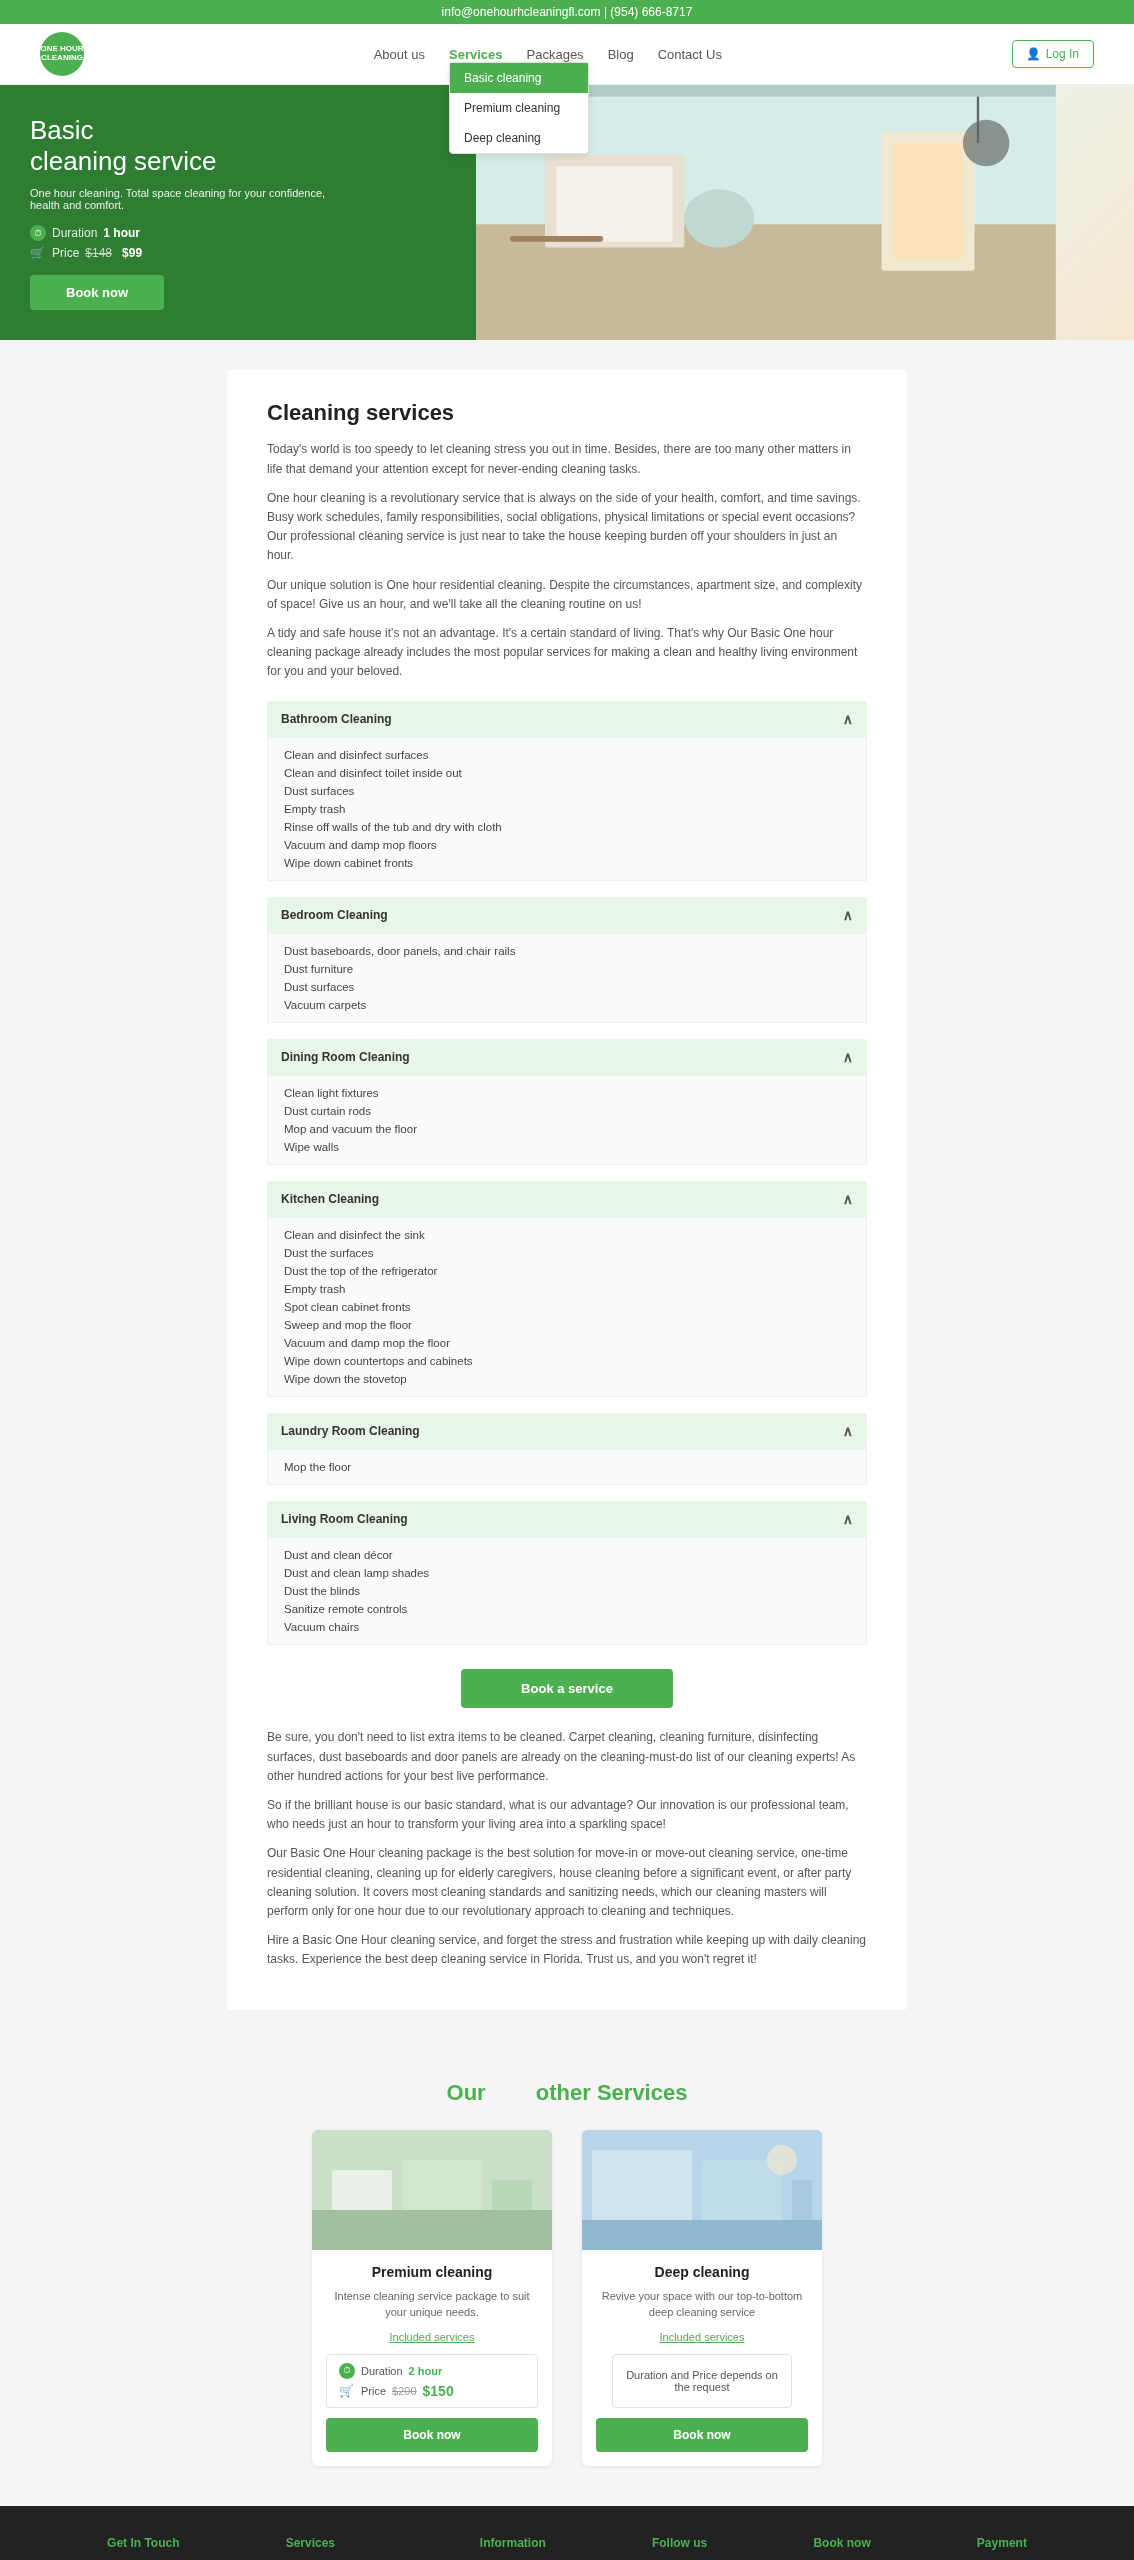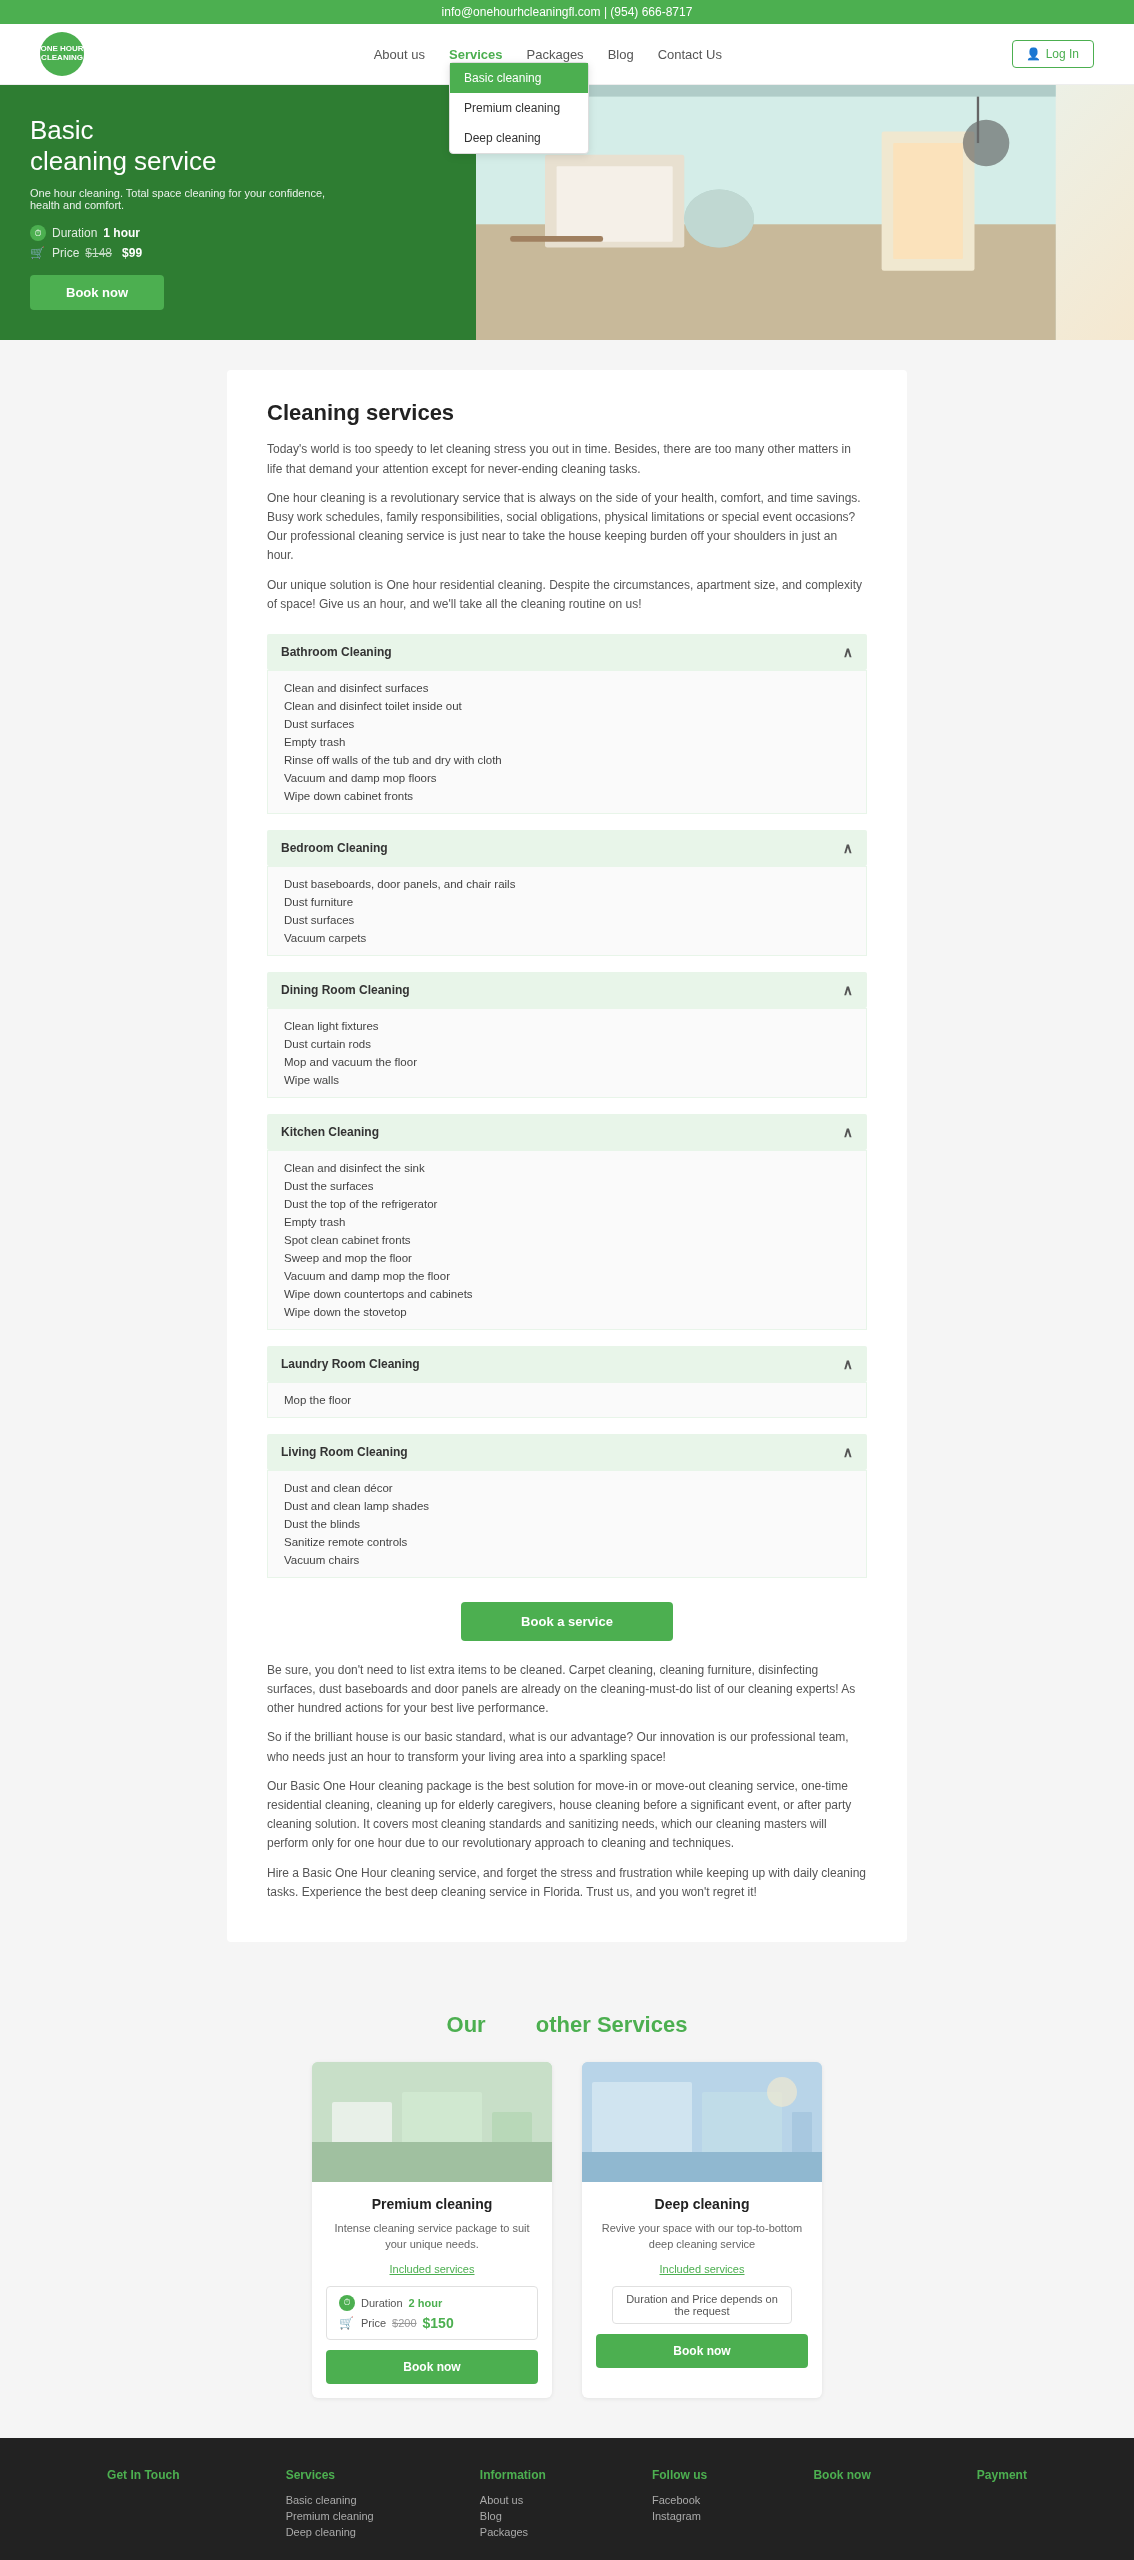--- a/index.html
+++ b/index.html
@@ -307,21 +307,21 @@
       color: #999;
     }
     .duration-price-box .new-price {
       color: #4caf50;
       font-weight: bold;
       font-size: 14px;
     }
     .duration-only-box {
       border: 1px solid #e0e0e0;
       border-radius: 4px;
-      padding: 6px 12px;
+      padding: 14px 12px;
       margin: 10px 16px;
       font-size: 11px;
       color: #555;
       text-align: center;
     }
     .card-book-btn {
       display: block;
       width: 100%;
       background: #4caf50;
       color: white;
@@ -460,20 +460,21 @@
     <button class="book-btn">Book now</button>
   </div>
 </div>
 
 <div class="main-content">
   <h2>Cleaning services</h2>
 
   <p>Today's world is too speedy to let cleaning stress you out in time. Besides, there are too many other matters in life that demand your attention except for never-ending cleaning tasks.</p>
   <p>One hour cleaning is a revolutionary service that is always on the side of your health, comfort, and time savings. Busy work schedules, family responsibilities, social obligations, physical limitations or special event occasions? Our professional cleaning service is just near to take the house keeping burden off your shoulders in just an hour.</p>
   <p>Our unique solution is One hour residential cleaning. Despite the circumstances, apartment size, and complexity of space! Give us an hour, and we'll take all the cleaning routine on us!</p>
+  <p>A tidy and safe house it's not an advantage. It's a certain standard of living. That's why Our Basic One hour cleaning package already includes the most popular services for making a clean and healthy living environment for you and your beloved.</p>
 
   <div class="accordion">
 
     <div class="accordion-item">
       <div class="accordion-header">
         <span>Bathroom Cleaning</span>
         <span class="chevron">∧</span>
       </div>
       <div class="accordion-body">
         <ul>

